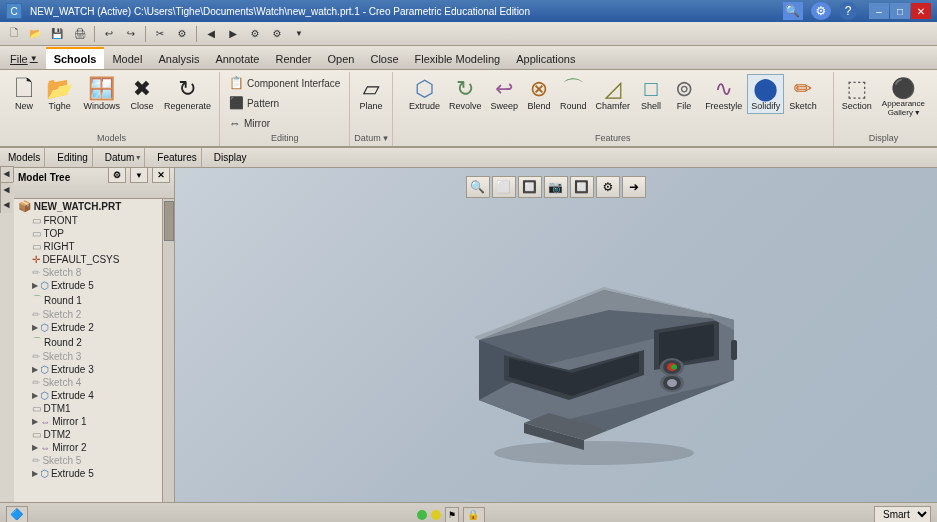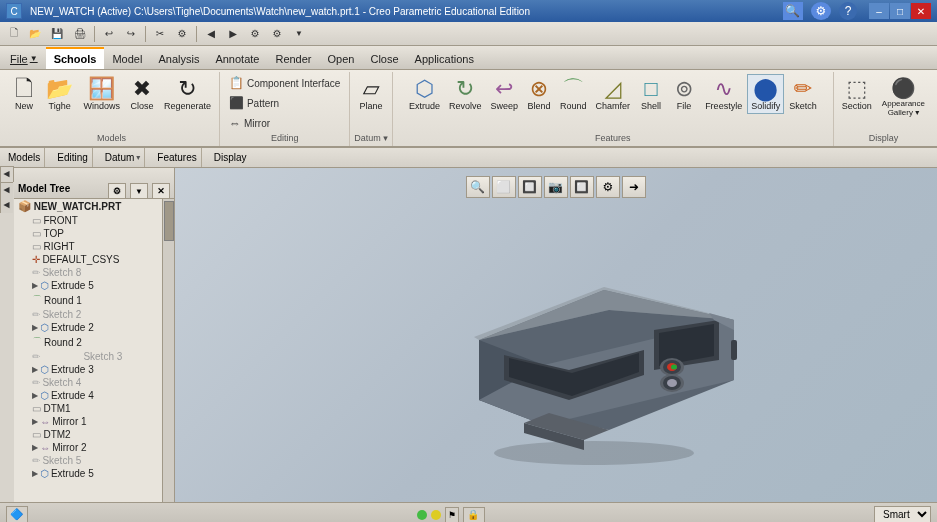--- a/index.html
+++ b/index.html
@@ -141,21 +141,21 @@
       width: 175px;
       background: #d8d4cc;
       border-right: 1px solid #a09888;
       display: flex;
       flex-direction: column;
     }
     #model-tree-header {
       background: linear-gradient(to bottom, #e4e0d8, #d0ccc4);
       height: 24px;
       display: flex;
-      align-items: flex-start;
+      align-items: flex-end;
       padding: 15px 4px;
       gap: 4px;
       border-bottom: 1px solid #a09888;
       font-weight: bold;
       font-size: 10px;
     }
     .tree-header-btn { width: 18px; height: 16px; display: flex; align-items: center; justify-content: center; border: 1px solid #a09888; cursor: pointer; font-size: 9px; background: #e8e4dc; }
     #model-tree-content { flex: 1; overflow: hidden; position: relative; }
     .tree-scrollbar { position: absolute; right: 0; top: 0; width: 12px; height: 100%; background: #d0ccc4; border-left: 1px solid #a09888; }
     .tree-scroll-thumb { width: 10px; height: 40px; background: #a09888; margin: 2px auto; border: 1px solid #808080; }
@@ -326,20 +326,23 @@
   <div class="menu-item">
       <span>Render</span>
     </div>
   <div class="menu-item">
       <span>Open</span>
     </div>
   <div class="menu-item">
       <span>Close</span>
     </div>
   <div class="menu-item">
+      <span>Flexible Modeling</span>
+    </div>
+  <div class="menu-item">
       <span>Applications</span>
     </div>
 </div>
 
 <div id="ribbon">
   <div id="ribbon-content">
 
     <div class="ribbon-group">
       <div class="ribbon-group-btns">
         <div class="ribbon-large-btn">
@@ -559,21 +562,21 @@
             <span>Extrude 2</span>
           </div>
           <div class="tree-item">
             <span class="tree-indent"></span>
             <span style="color:#5a9a5a;font-size:10px;">⌒</span>
             <span>Round 2</span>
           </div>
           <div class="tree-item grayed">
             <span class="tree-indent"></span>
             <span style="color:#aaa;font-size:10px;">✏</span>
-            <span style="color:#999;margin-left:41px;">Sketch 3</span>
+            <span style="color:#999;">Sketch 3</span>
           </div>
           <div class="tree-item">
             <span class="tree-indent"></span>
             <span style="font-size:8px;color:#555;">▶</span>
             <span style="color:#4a7ab5;font-size:10px;">⬡</span>
             <span>Extrude 3</span>
           </div>
           <div class="tree-item grayed">
             <span class="tree-indent"></span>
             <span style="color:#aaa;font-size:10px;">✏</span>

